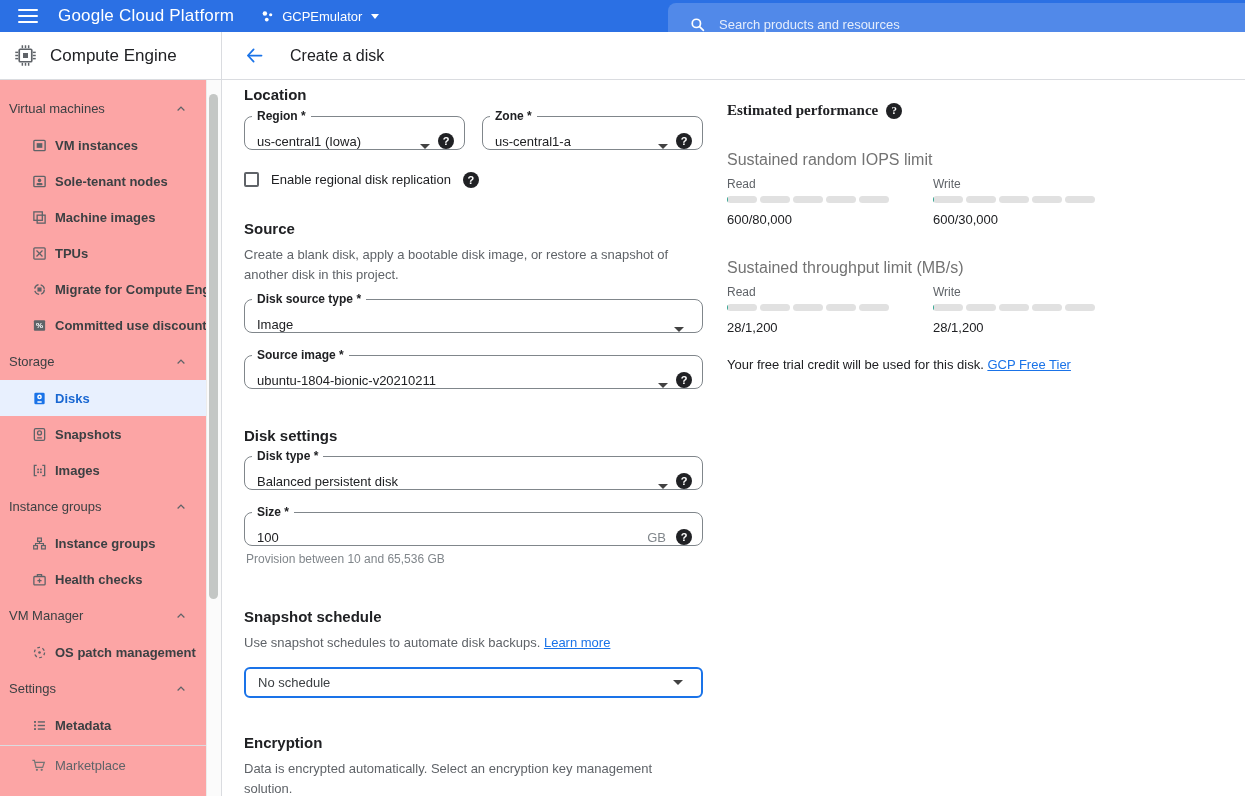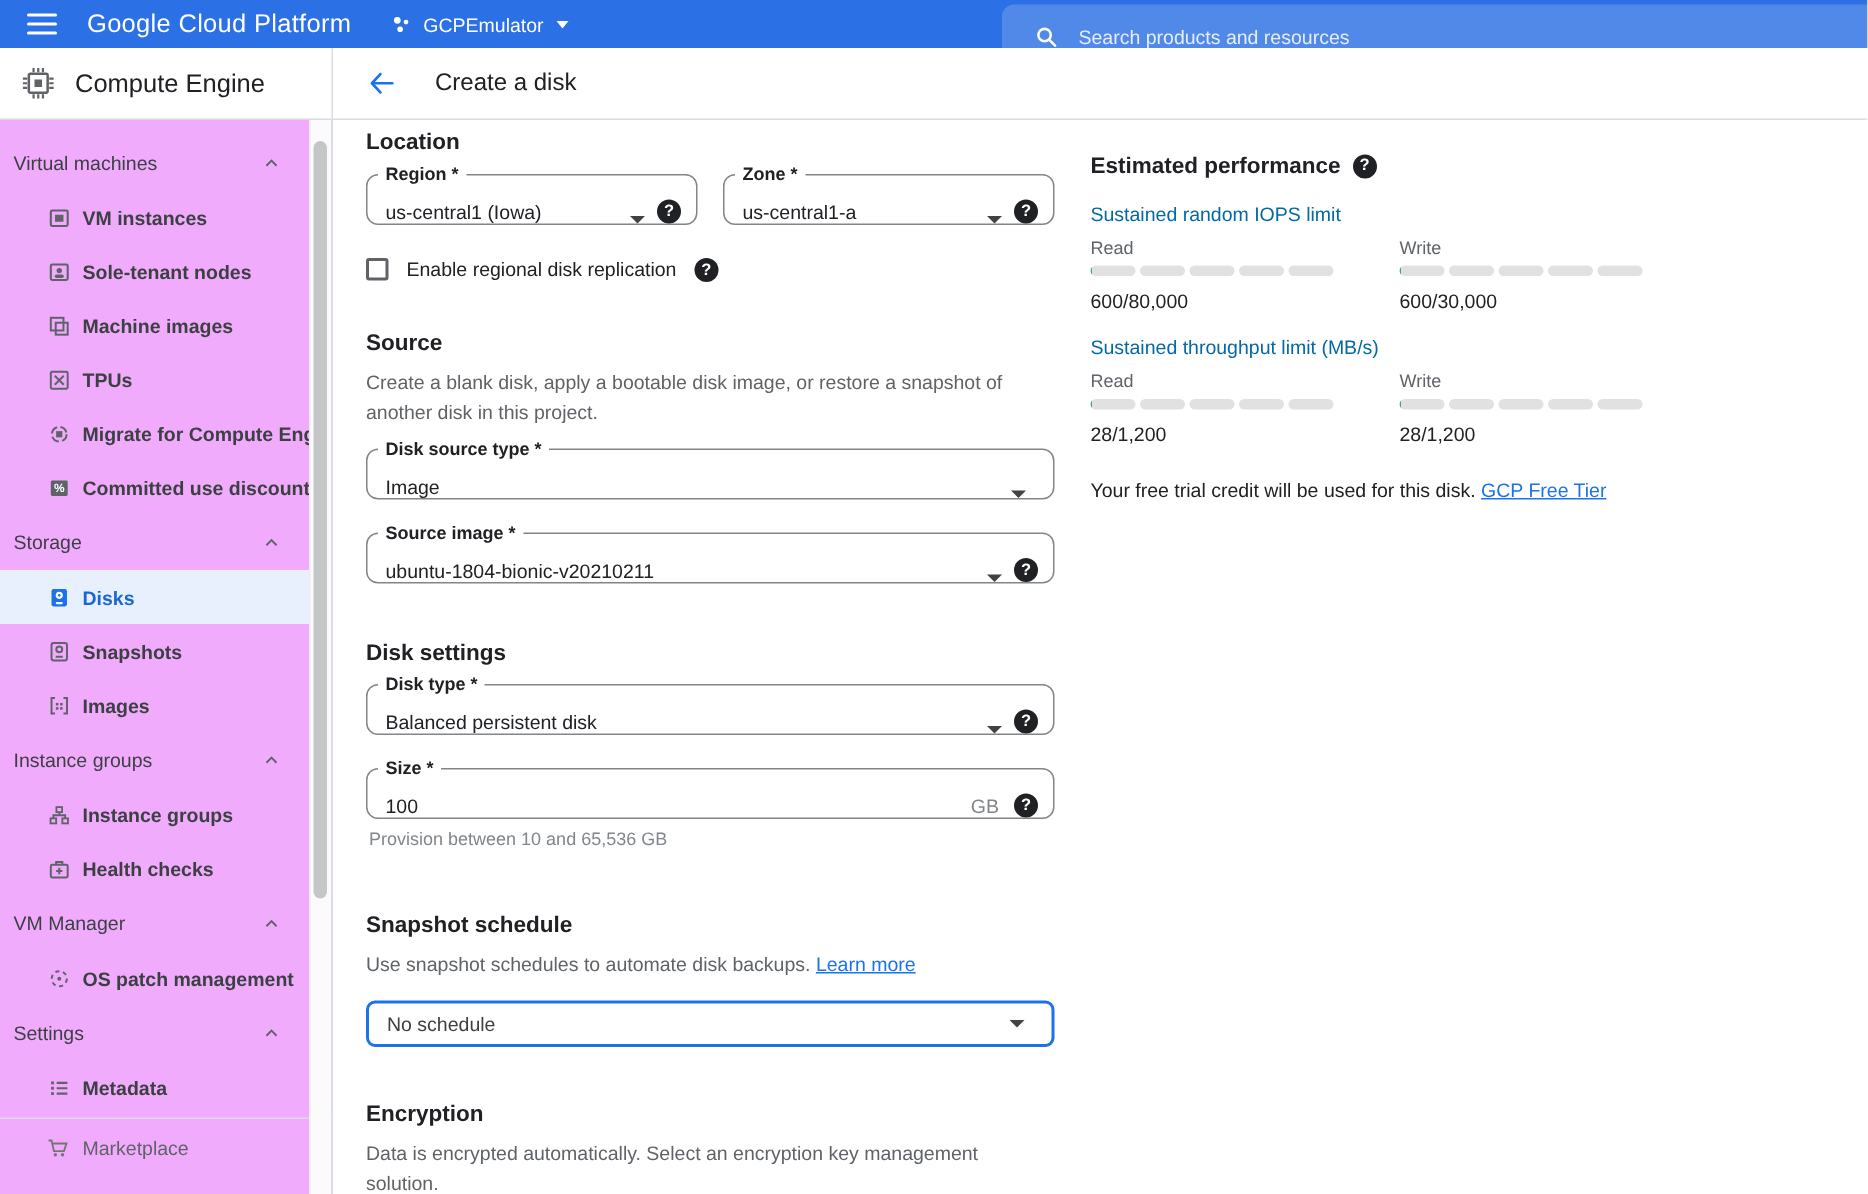--- a/index.html
+++ b/index.html
@@ -21,21 +21,21 @@
 
   
   .appbar { height:48px; display:flex; border-bottom:1px solid #dadce0; background:#fff; }
   .appbar-left { width:222px; flex:0 0 222px; border-right:1px solid #dadce0; display:flex; align-items:center; padding-left:14px; gap:13px; }
   .product-name { font-size:17px; color:#202124; }
   .appbar-right { display:flex; align-items:center; padding-left:22px; gap:25px; }
   .page-title { font-size:16px; color:#202124; }
 
   
   .main { display:flex; height:716px; }
-  .sidebar { width:222px; flex:0 0 222px; border-right:1px solid #dadce0; position:relative; padding-top:10px; background:#f0abfc; overflow:hidden; }
+  .sidebar { width:222px; flex:0 0 222px; border-right:1px solid #dadce0; position:relative; padding-top:10px; background:#fca5a5; overflow:hidden; }
   .sb-track { position:absolute; top:0; bottom:0; right:0; width:15px; background:#fbfbfb; border-left:1px solid #ececec; }
   .sb-thumb { position:absolute; top:14px; right:3px; width:9px; height:505px; background:#c4c7c5; border-radius:5px; }
   .sb-section { height:37px; display:flex; align-items:center; padding:0 34px 0 9px; justify-content:space-between; cursor:pointer; }
   .sb-section .lbl { font-size:13px; color:#3c4043; }
   .sb-item { height:36px; display:flex; align-items:center; padding-left:31px; gap:5px; cursor:pointer; color:#3c4043; }
   .sb-item .icon { width:16px; height:16px; color:#5f6368; flex:0 0 16px; display:flex; align-items:center; justify-content:center; }
   .sb-item .lbl { font-size:13px; padding-left:3px; white-space:nowrap;font-weight:bold; }
   .sb-item.selected { background:#e8f0fe; color:#1967d2; }
   .sb-item.selected .icon { color:#1a73e8; }
   .sb-footer { border-top:1px solid #dadce0; margin-top:2px; height:40px; display:flex; align-items:center; padding-left:31px; gap:5px; color:#5f6368; cursor:pointer; }
@@ -64,23 +64,23 @@
   .check-lbl { font-size:13px; color:#202124; }
   .helper { font-size:12px; color:#80868b; margin-top:6px; padding-left:2px; }
   .fsel { margin-top:14px; height:31px; border:2px solid #1a73e8; border-radius:6px; display:flex; align-items:center; padding:0 10px 0 12px; cursor:pointer; }
   .fsel .fvalue { font-size:13px; color:#3c4043; flex:1; }
   a.lnk { color:#1a73e8; text-decoration:underline; cursor:pointer; }
 
   .mt32{margin-top:32px;} .mt38{margin-top:38px;} .mt36{margin-top:36px;} .mt42{margin-top:42px;}
   .mt22{margin-top:22px;} .mt14{margin-top:14px;} .mt12{margin-top:12px;}
 
   
-  .perf-head { display:flex; align-items:center; gap:8px; }
+  .perf-head { display:flex; align-items:center; gap:8px;font-family:Liberation Serif, serif; }
   .perf-head h2 { font-size:15px; font-weight:700; color:#202124; }
-  .perf-sub { font-size:13px; color:#0369a1; margin-top:16px; }
+  .perf-sub { font-size:16px; color:#737373; margin-top:32px; }
   .perf-grid { display:flex; gap:44px; margin-top:8px; }
   .perf-cell { width:162px; }
   .perf-lbl { font-size:12px; color:#5f6368; }
   .segbar { display:flex; gap:3px; margin-top:5px; height:7px; }
   .seg { flex:1; background:#e1e1e1; border-radius:3.5px; position:relative; overflow:hidden; }
   .seg .fill { position:absolute; left:0; top:0; bottom:0; background:#34a793; border-radius:3.5px 0 0 3.5px; }
   .perf-val { font-size:13px; color:#202124; margin-top:9px; }
   .free-note { font-size:13px; color:#202124; margin-top:22px; }
 
   svg { display:block; }

